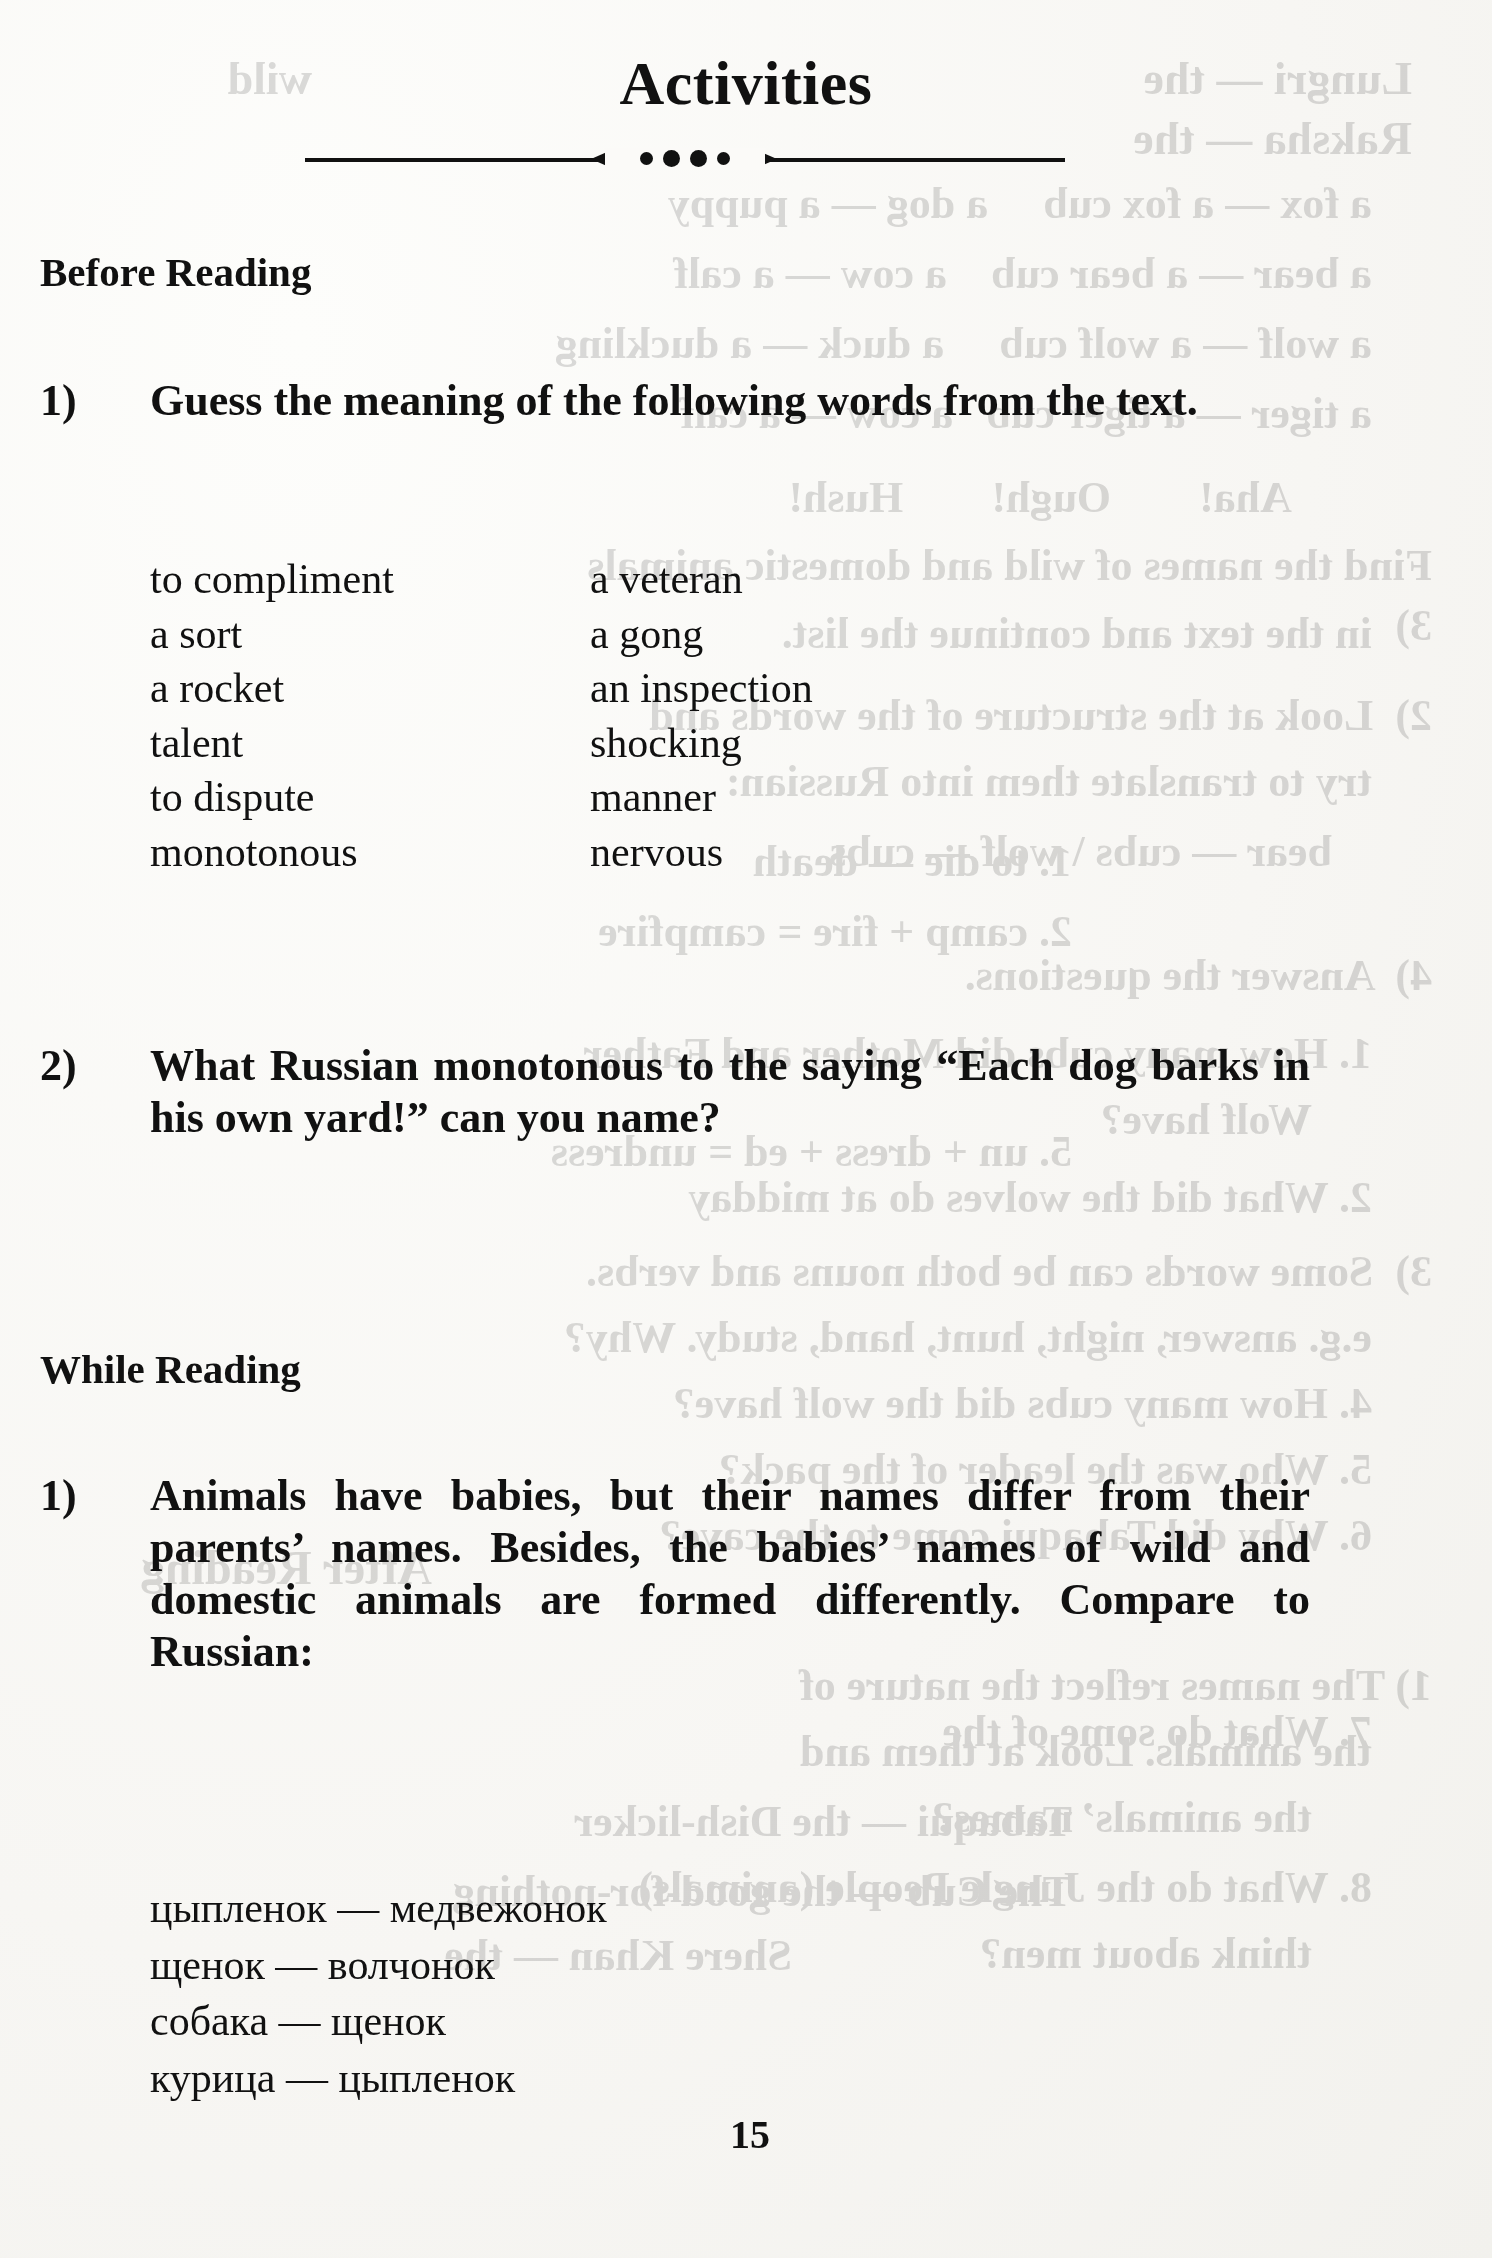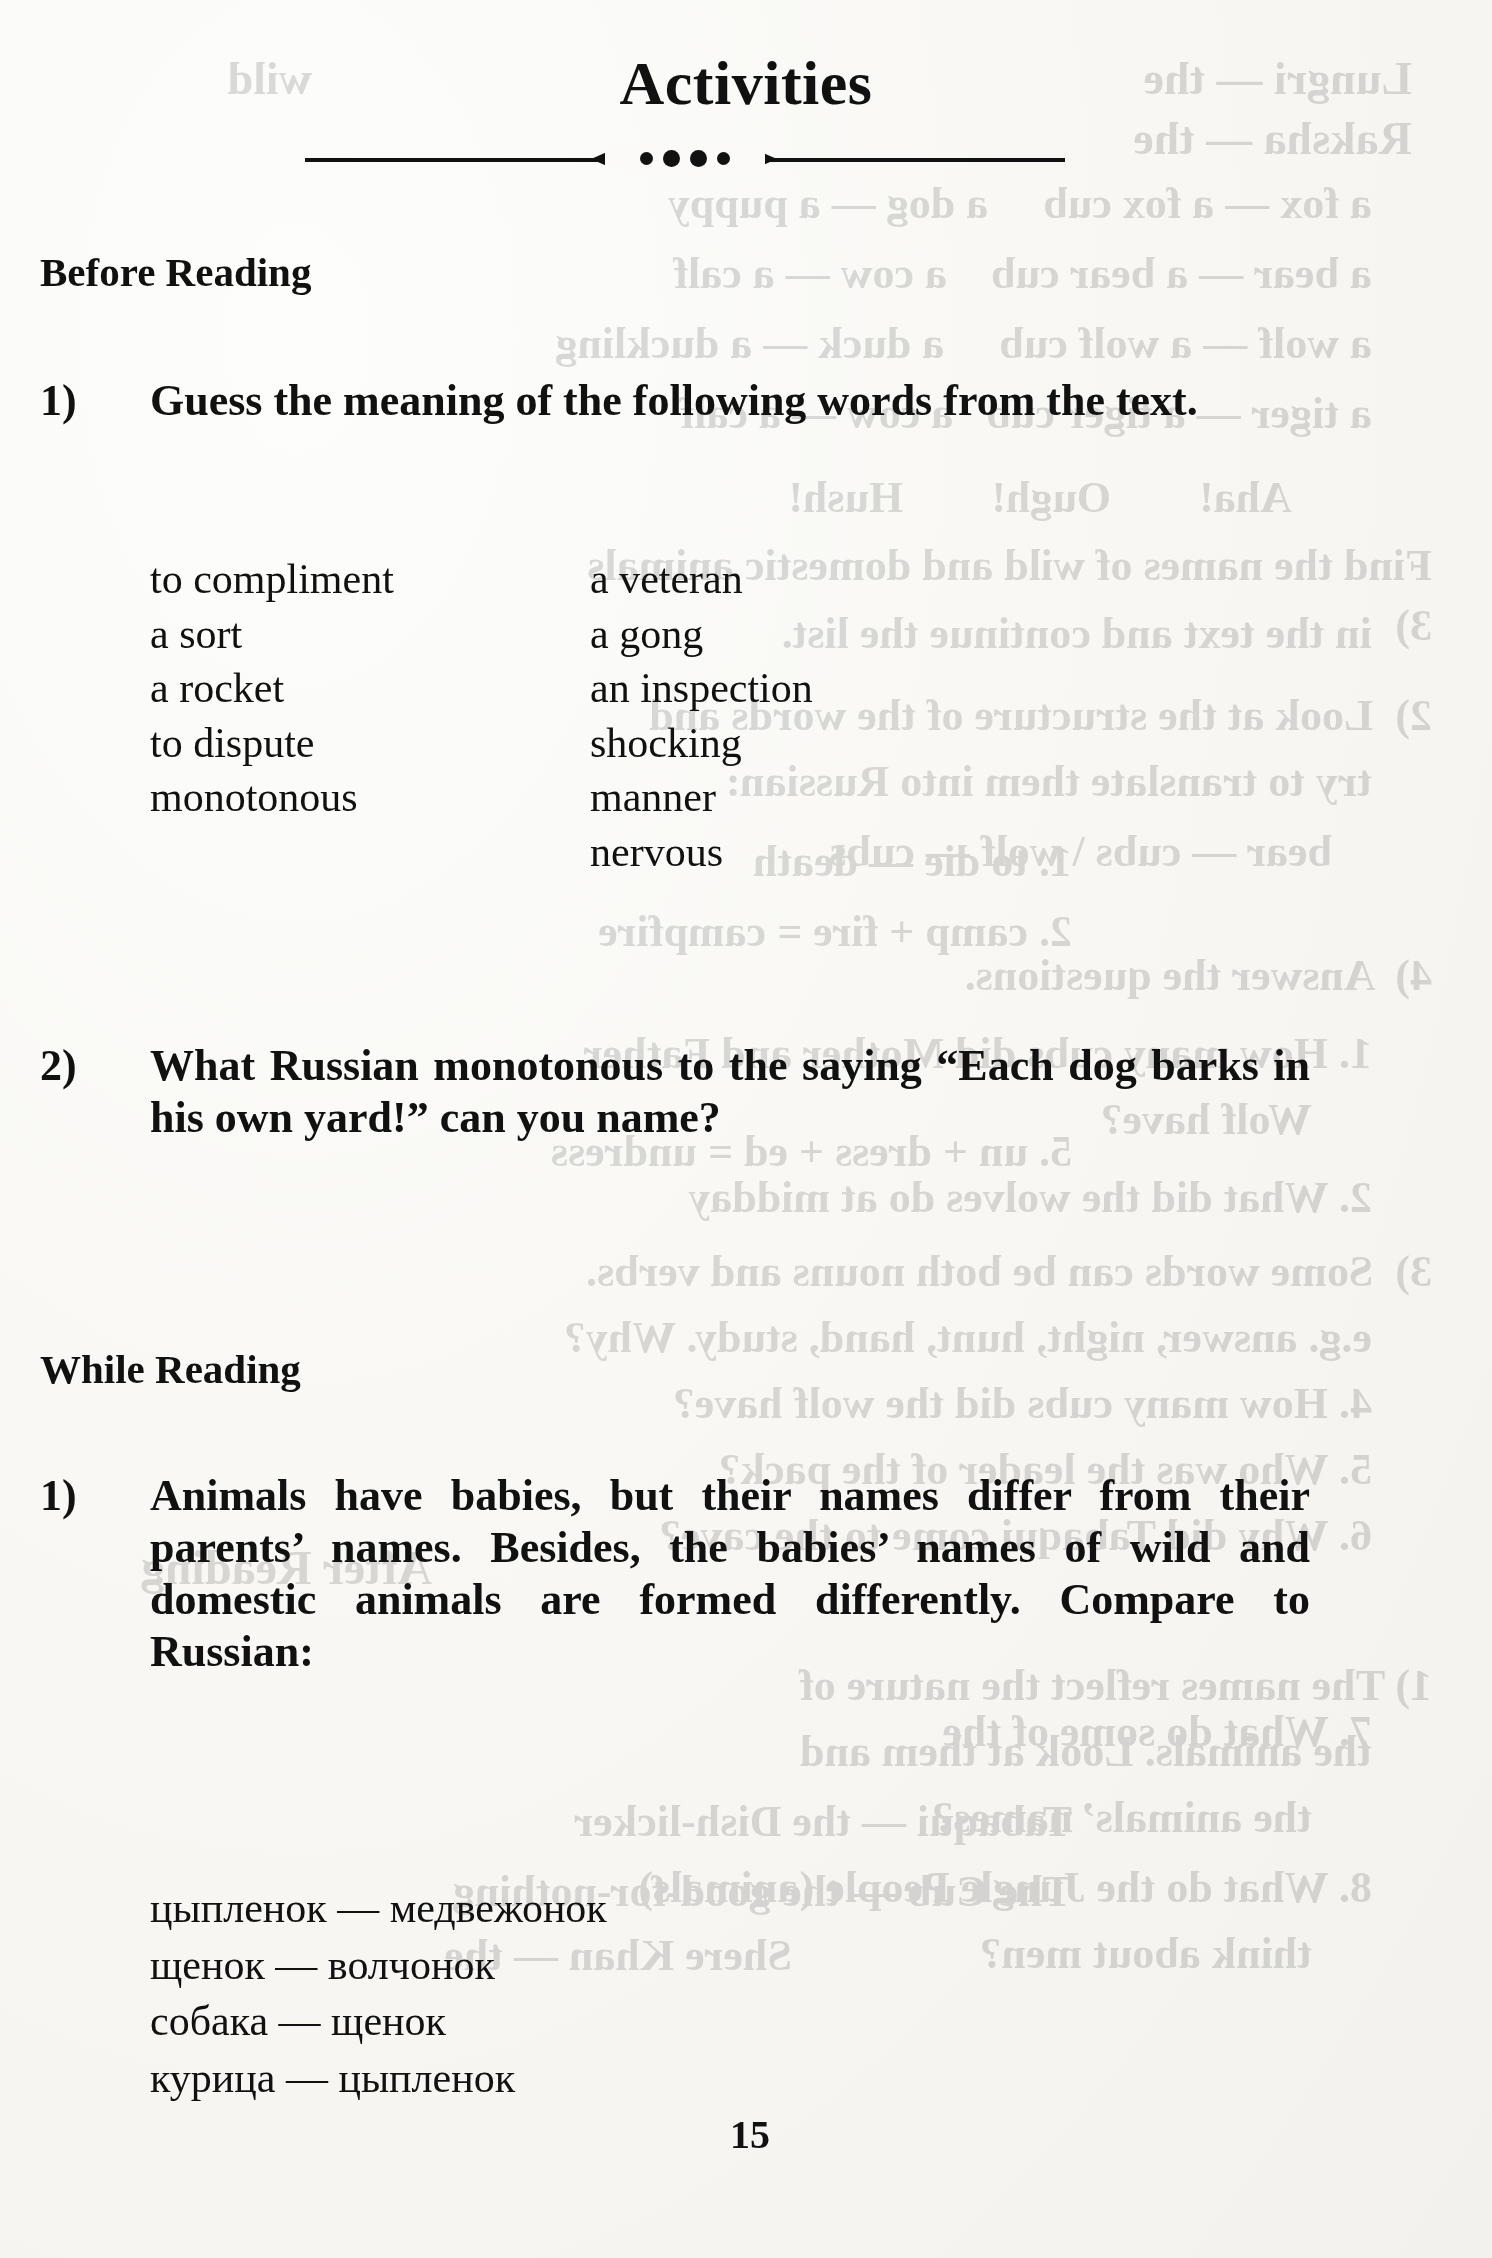--- a/index.html
+++ b/index.html
@@ -227,20 +227,21 @@
   <div class="item" style="top:375px;">
     <span class="num">1)</span>
     <div class="body">Guess the meaning of the following words from the text.</div>
   </div>
 
   <div class="wordcols" style="top:552px;">
     <div class="col left">
       <span class="w">to compliment</span>
       <span class="w">a sort</span>
       <span class="w">a rocket</span>
+      <span class="w">talent</span>
       <span class="w">to dispute</span>
       <span class="w">monotonous</span>
     </div><div class="col right">
       <span class="w">a veteran</span>
       <span class="w">a gong</span>
       <span class="w">an inspection</span>
       <span class="w">shocking</span>
       <span class="w">manner</span>
       <span class="w">nervous</span>
     </div>

